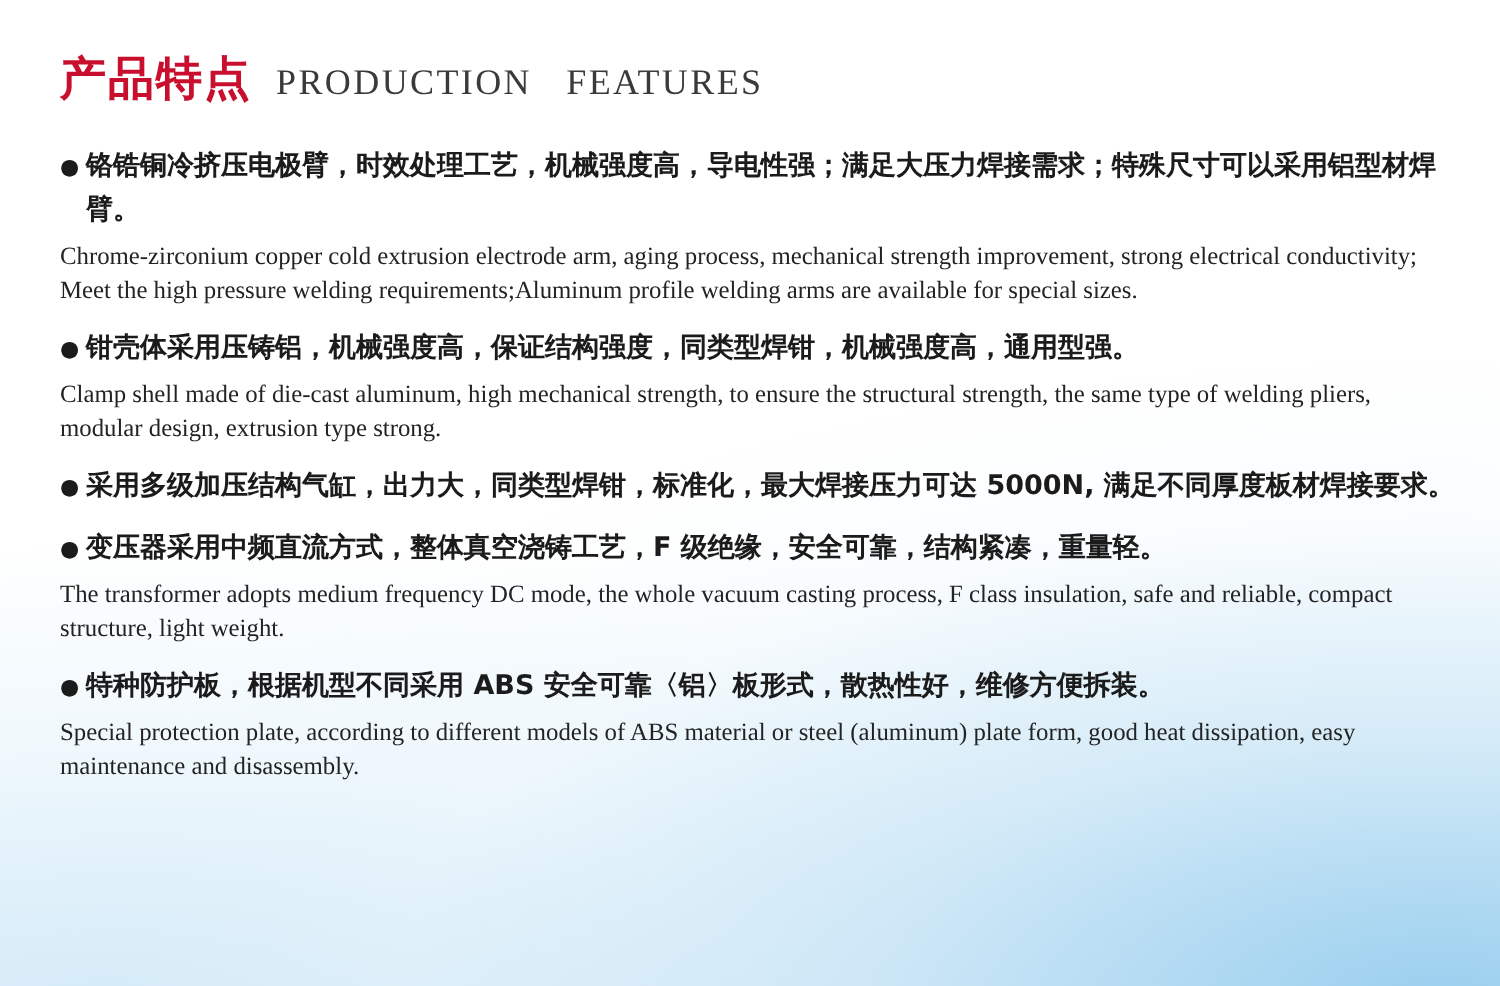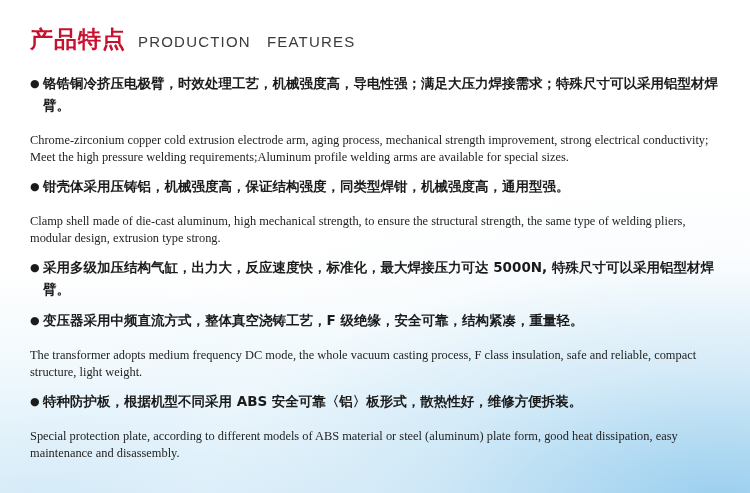--- a/index.html
+++ b/index.html
@@ -35,22 +35,22 @@
     margin-bottom: 18px;
   }
   .title-cn {
     font-family: "DejaVu Sans", "Liberation Sans", sans-serif;
     font-size: 23px;
     font-weight: bold;
     color: #c8102e;
     letter-spacing: 1px;
   }
   .title-en {
-    font-family: Liberation Sans, sans-serif;
-    font-size: 15px;
+    font-family: Liberation Serif, serif;
+    font-size: 18px;
     color: #3a3a3a;
     letter-spacing: 1.2px;
     margin-left: 12px;
     white-space: pre;
   }
   .block {
     margin-bottom: 9px;
   }
   .cn-line {
     display: flex;
@@ -69,21 +69,21 @@
     line-height: 1.95;
   }
   .cn-text {
     flex: 1 1 auto;
   }
   .en-text {
     font-family: "Liberation Serif", serif;
     font-size: 12.4px;
     color: #232323;
     line-height: 1.42;
-    margin-top: 15px;
+    margin-top: 3px;
     margin-left: 0px;
     text-align: left;
   }
   .block:last-child {
     margin-bottom: 0;
   }
 </style>
 </head>
 <body>
 
@@ -107,21 +107,21 @@
       <div class="cn-line">
         <span class="bullet">●</span>
         <span class="cn-text">钳壳体采用压铸铝，机械强度高，保证结构强度，同类型焊钳，机械强度高，通用型强。</span>
       </div>
       <div class="en-text">Clamp shell made of die-cast aluminum, high mechanical strength, to ensure the structural strength, the same type of welding pliers, modular design, extrusion type strong.</div>
     </div>
 
     <div class="block">
       <div class="cn-line">
         <span class="bullet">●</span>
-        <span class="cn-text">采用多级加压结构气缸，出力大，反应速度快，标准化，最大焊接压力可达 5000N, 特殊尺寸可以采用铝型材焊臂。</span>
+        <span class="cn-text">采用多级加压结构气缸，出力大，同类型焊钳，标准化，最大焊接压力可达 5000N, 满足不同厚度板材焊接要求。</span>
       </div>
     </div>
 
     <div class="block">
       <div class="cn-line">
         <span class="bullet">●</span>
         <span class="cn-text">变压器采用中频直流方式，整体真空浇铸工艺，F 级绝缘，安全可靠，结构紧凑，重量轻。</span>
       </div>
       <div class="en-text">The transformer adopts medium frequency DC mode, the whole vacuum casting process, F class insulation, safe and reliable, compact structure, light weight.</div>
     </div>

